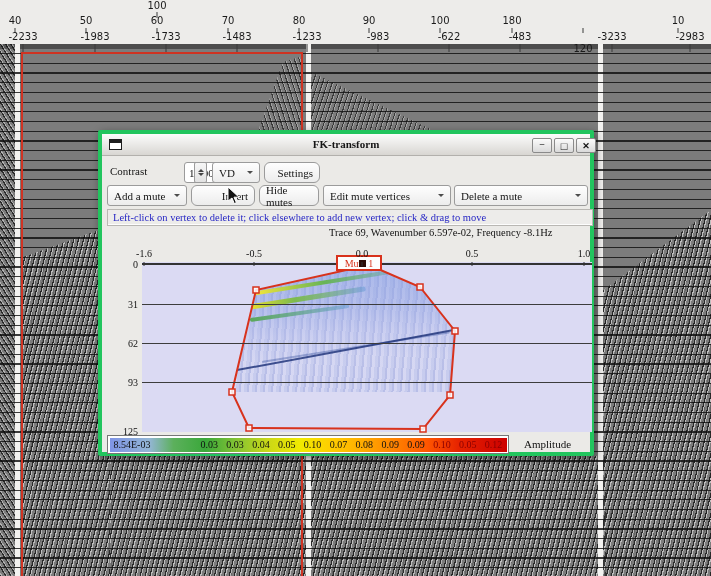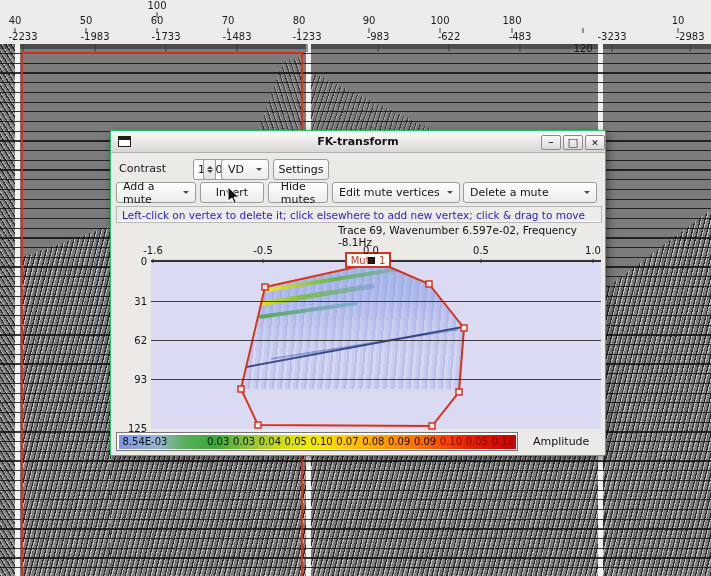--- a/index.html
+++ b/index.html
@@ -24,34 +24,34 @@
     repeating-linear-gradient(72deg, rgba(15,15,15,.6) 0 1.1px, rgba(235,235,235,.35) 1.1px 2px, transparent 2px 4.6px);}
   .wedge-r{background-image:
     repeating-linear-gradient(108deg, rgba(15,15,15,.6) 0 1.1px, rgba(235,235,235,.35) 1.1px 2px, transparent 2px 4.6px);}
   .sep{position:absolute;top:0;width:5px;height:532px;background:#f3f2f0;}
   #hlines{position:absolute;left:0;top:9px;width:711px;height:523px;pointer-events:none;
     background:repeating-linear-gradient(to bottom, rgba(12,12,12,.8) 0 1.2px, transparent 1.2px 9.7px);}
   #redrect{position:absolute;left:21px;top:8px;width:282px;height:524px;
     border:2px solid #cf3322;border-bottom:none;box-sizing:border-box;}
 
   
-  #dialog{position:absolute;left:110px;top:130px;width:496px;height:326px;background:#ebeae7;
-    border:1px solid #22c55e;border-radius:2px;box-shadow:2px 3px 8px rgba(0,0,0,.45);z-index:10;box-sizing:border-box;}
+  #dialog{position:absolute;left:98px;top:130px;width:496px;height:326px;background:#ebeae7;
+    border:4px solid #22c55e;border-radius:2px;box-shadow:2px 3px 8px rgba(0,0,0,.45);z-index:10;box-sizing:border-box;font-family:Liberation Serif, serif;}
   #titlebar{position:absolute;left:0;top:0;width:100%;height:22px;
     background:linear-gradient(#fcfcfc,#d8d6d2);border-bottom:1px solid #b2b0ac;box-sizing:border-box;}
   #title{position:absolute;left:0;top:4px;width:100%;text-align:center;font-size:11px;font-weight:bold;color:#151515;}
   #winicon{position:absolute;left:7px;top:5px;width:13px;height:11px;border:1.5px solid #1d1d1d;box-sizing:border-box;background:#fff;}
   #winicon span{display:block;height:3px;background:#1d1d1d;}
   .winbtn{position:absolute;top:4px;width:20px;height:15px;border:1px solid #8a8a8a;border-radius:2px;
     background:linear-gradient(#fbfbfb,#dadada);font-size:9px;font-weight:bold;color:#111;
     display:flex;align-items:center;justify-content:center;box-sizing:border-box;}
   .btn,.combo,.spinfield{box-sizing:border-box;position:absolute;height:21px;font-size:11px;color:#141414;
     border:1px solid #9b9b9b;border-radius:3px;background:linear-gradient(#fefefe,#ececec);
     display:flex;align-items:center;}
-  .btn{justify-content:center;padding:0 22px;}
+  .btn{justify-content:flex-end;padding:0 6px;border-radius:6px;}
   .combo{padding:0 6px;}
   .arrow{width:0;height:0;border:3.5px solid transparent;border-top-color:#4c4c4c;margin-left:auto;margin-top:3px;}
   .label{position:absolute;font-size:11px;color:#141414;}
   .spinfield{background:#fff;padding:8px 4px;margin-left:34px;}
   #spinner{position:absolute;width:13px;height:21px;border:1px solid #9b9b9b;border-radius:2px;
     background:linear-gradient(#f6f6f6,#e2e2e2);box-sizing:border-box;}
   #spinner i{position:absolute;left:50%;width:0;height:0;border:3px solid transparent;transform:translateX(-50%);}
   #spinner .up{top:3px;border-bottom-color:#444;}
   #spinner .dn{bottom:3px;border-top-color:#444;}
   #hintbar{position:absolute;left:5px;top:75px;width:486px;height:17px;box-sizing:border-box;

